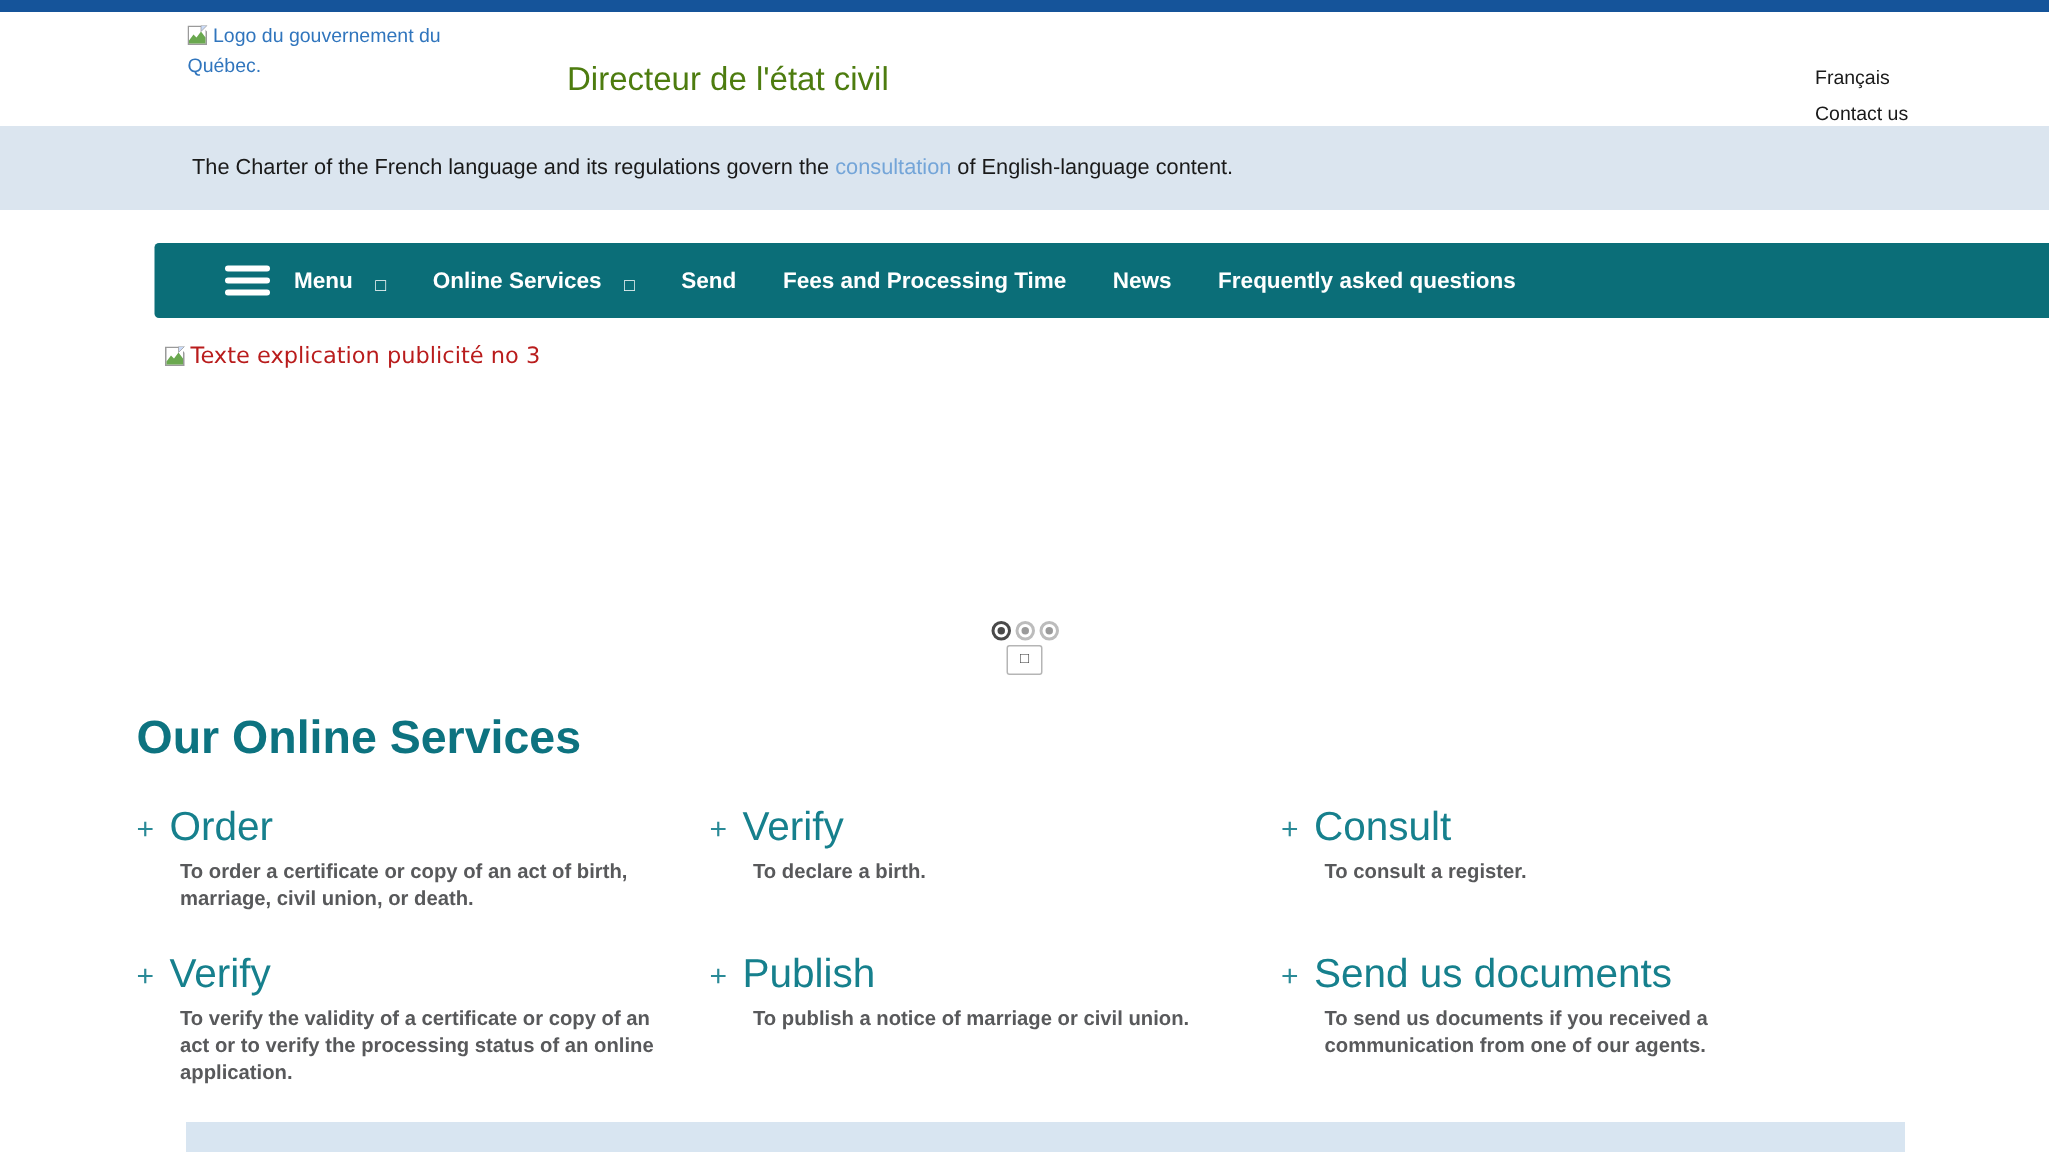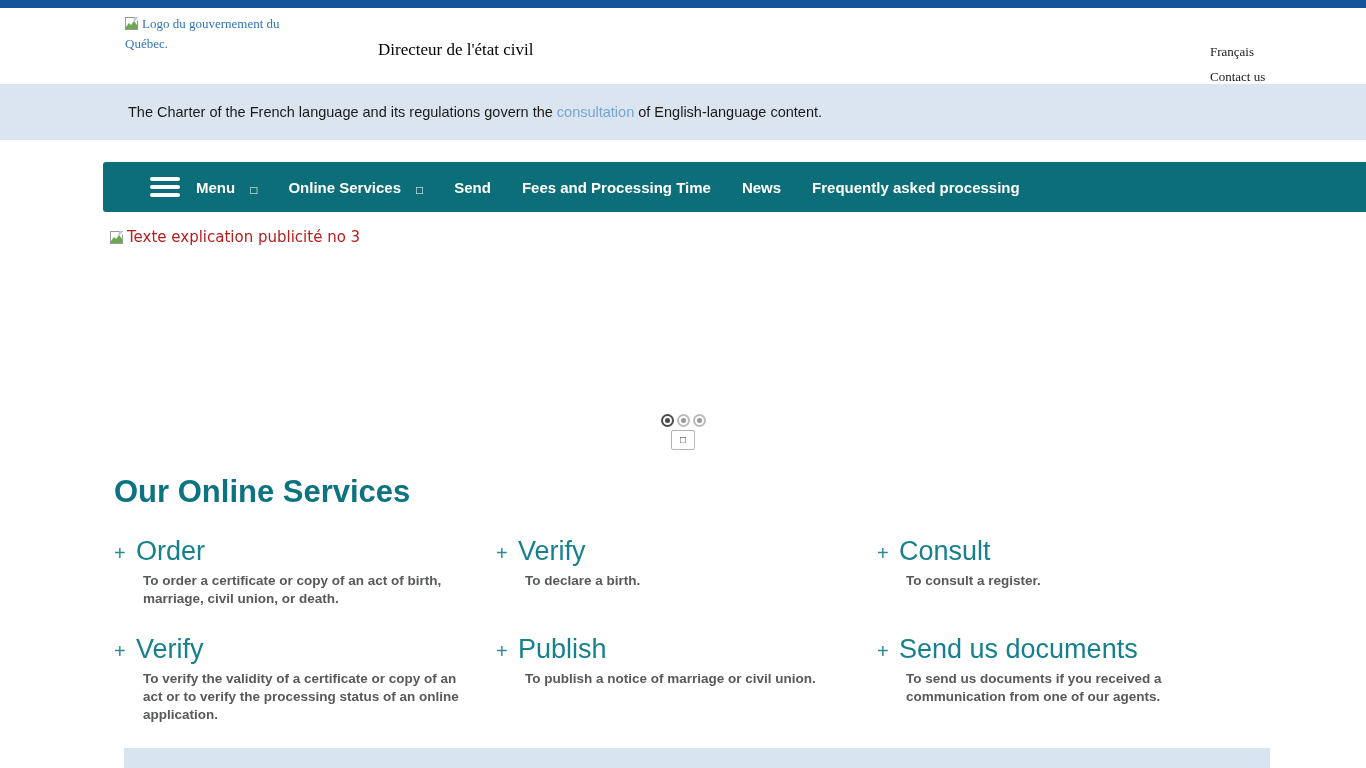--- a/index.html
+++ b/index.html
@@ -3,25 +3,25 @@
 <meta charset="utf-8">
 <style>
   * { margin:0; padding:0; box-sizing:border-box; }
   html,body { width:1366px; height:768px; overflow:hidden; background:#ffffff;
     font-family:"Liberation Sans","DejaVu Sans",sans-serif; }
 
   
   .top-bar { width:100%; height:8px; background:#15549a; }
 
   
-  .header { position:relative; width:100%; height:76px; background:#ffffff;font-family:Liberation Serif, serif; }
+  .header { position:relative; width:100%; height:76px; background:#ffffff; }
   .logo-link { position:absolute; left:125px; top:7px; width:170px;
     color:#3075bd; font-size:13px; line-height:18px; text-decoration:none; cursor:pointer; }
   .broken-img-ico { display:inline-block; vertical-align:-2px; margin-right:2px; }
-  .site-title { position:absolute; left:378px; top:32px; font-size:17px; color:#000000; }
+  .site-title { position:absolute; left:378px; top:32px; font-size:22px; color:#4d7c0f; }
   .header-links { position:absolute; left:1210px; top:36px; font-size:13px; color:#1a1a1a; }
   .header-links a { display:block; color:#1a1a1a; text-decoration:none; margin-bottom:9px; cursor:pointer; }
 
   
   .charter-banner { width:100%; height:56px; background:#dbe5ef; display:flex; align-items:center;padding-left:32px; }
   .charter-banner .txt { margin-left:96px; font-size:14.5px; color:#1a1a1a; }
   .charter-banner a { color:#74a5d8; text-decoration:none; cursor:pointer; }
 
   
   .nav-wrap { margin:22px 0 0 103px; width:1349px; }
@@ -44,21 +44,21 @@
     background:#fff; position:relative; cursor:pointer; }
   .dot::after { content:""; position:absolute; left:2px; top:2px; width:5px; height:5px;
     border-radius:50%; background:#9a9a9a; }
   .dot.active { border-color:#4a4a4a; }
   .dot.active::after { background:#4a4a4a; }
   .pause-btn { position:absolute; left:0; right:0; top:218px; display:flex; justify-content:center; }
   .pause-btn button { width:24px; height:20px; background:#fff; border:1px solid #b5b5b5;
     border-radius:2px; font-size:10px; color:#333; cursor:pointer; line-height:1; }
 
   
-  .main { width:1146px; margin-left:114px; }
+  .main { width:1146px; margin-left:91px; }
   .main-heading { margin-top:12px; font-size:31px; font-weight:bold; color:#0d7380; }
   .services { margin-top:26px; display:grid; grid-template-columns:382px 381px 383px;
     row-gap:26px; }
   .service { position:relative; padding-left:22px; }
   .plus { position:absolute; left:0; top:6px; font-size:20px; color:#2a8a97; cursor:pointer; }
   .service-title { display:inline-block; font-size:27px; color:#16808d; text-decoration:none;
     cursor:pointer; font-weight:normal; }
   .service-desc { margin:5px 0 0 7px; width:332px; font-size:13.5px; font-weight:bold;
     color:#58595b; line-height:18px; }
 
@@ -100,21 +100,21 @@
         <span></span>
         <span></span>
     </div>
     <a class="nav-item first">Menu</a>
     <span class="caret-box">□</span>
     <a class="nav-item">Online Services</a>
     <span class="caret-box">□</span>
     <a class="nav-item">Send</a>
     <a class="nav-item">Fees and Processing Time</a>
     <a class="nav-item">News</a>
-    <a class="nav-item">Frequently asked processing</a>
+    <a class="nav-item">Frequently asked questions</a>
   </nav>
 </div>
 
 <div class="carousel">
   <div class="ad-alt">
     <span class="broken-img-ico">
       <svg width="15" height="13" viewBox="0 0 15 13">
         <rect x="0.5" y="0.5" width="12" height="12" fill="#ffffff" stroke="#9a9a9a"></rect>
         <path d="M1 10 L4 6 L6 8 L9 4 L12 8 L12 12 L1 12 Z" fill="#6aa84f"></path>
         <path d="M9 0 L15 0 L15 6 Z" fill="#ffffff"></path>

